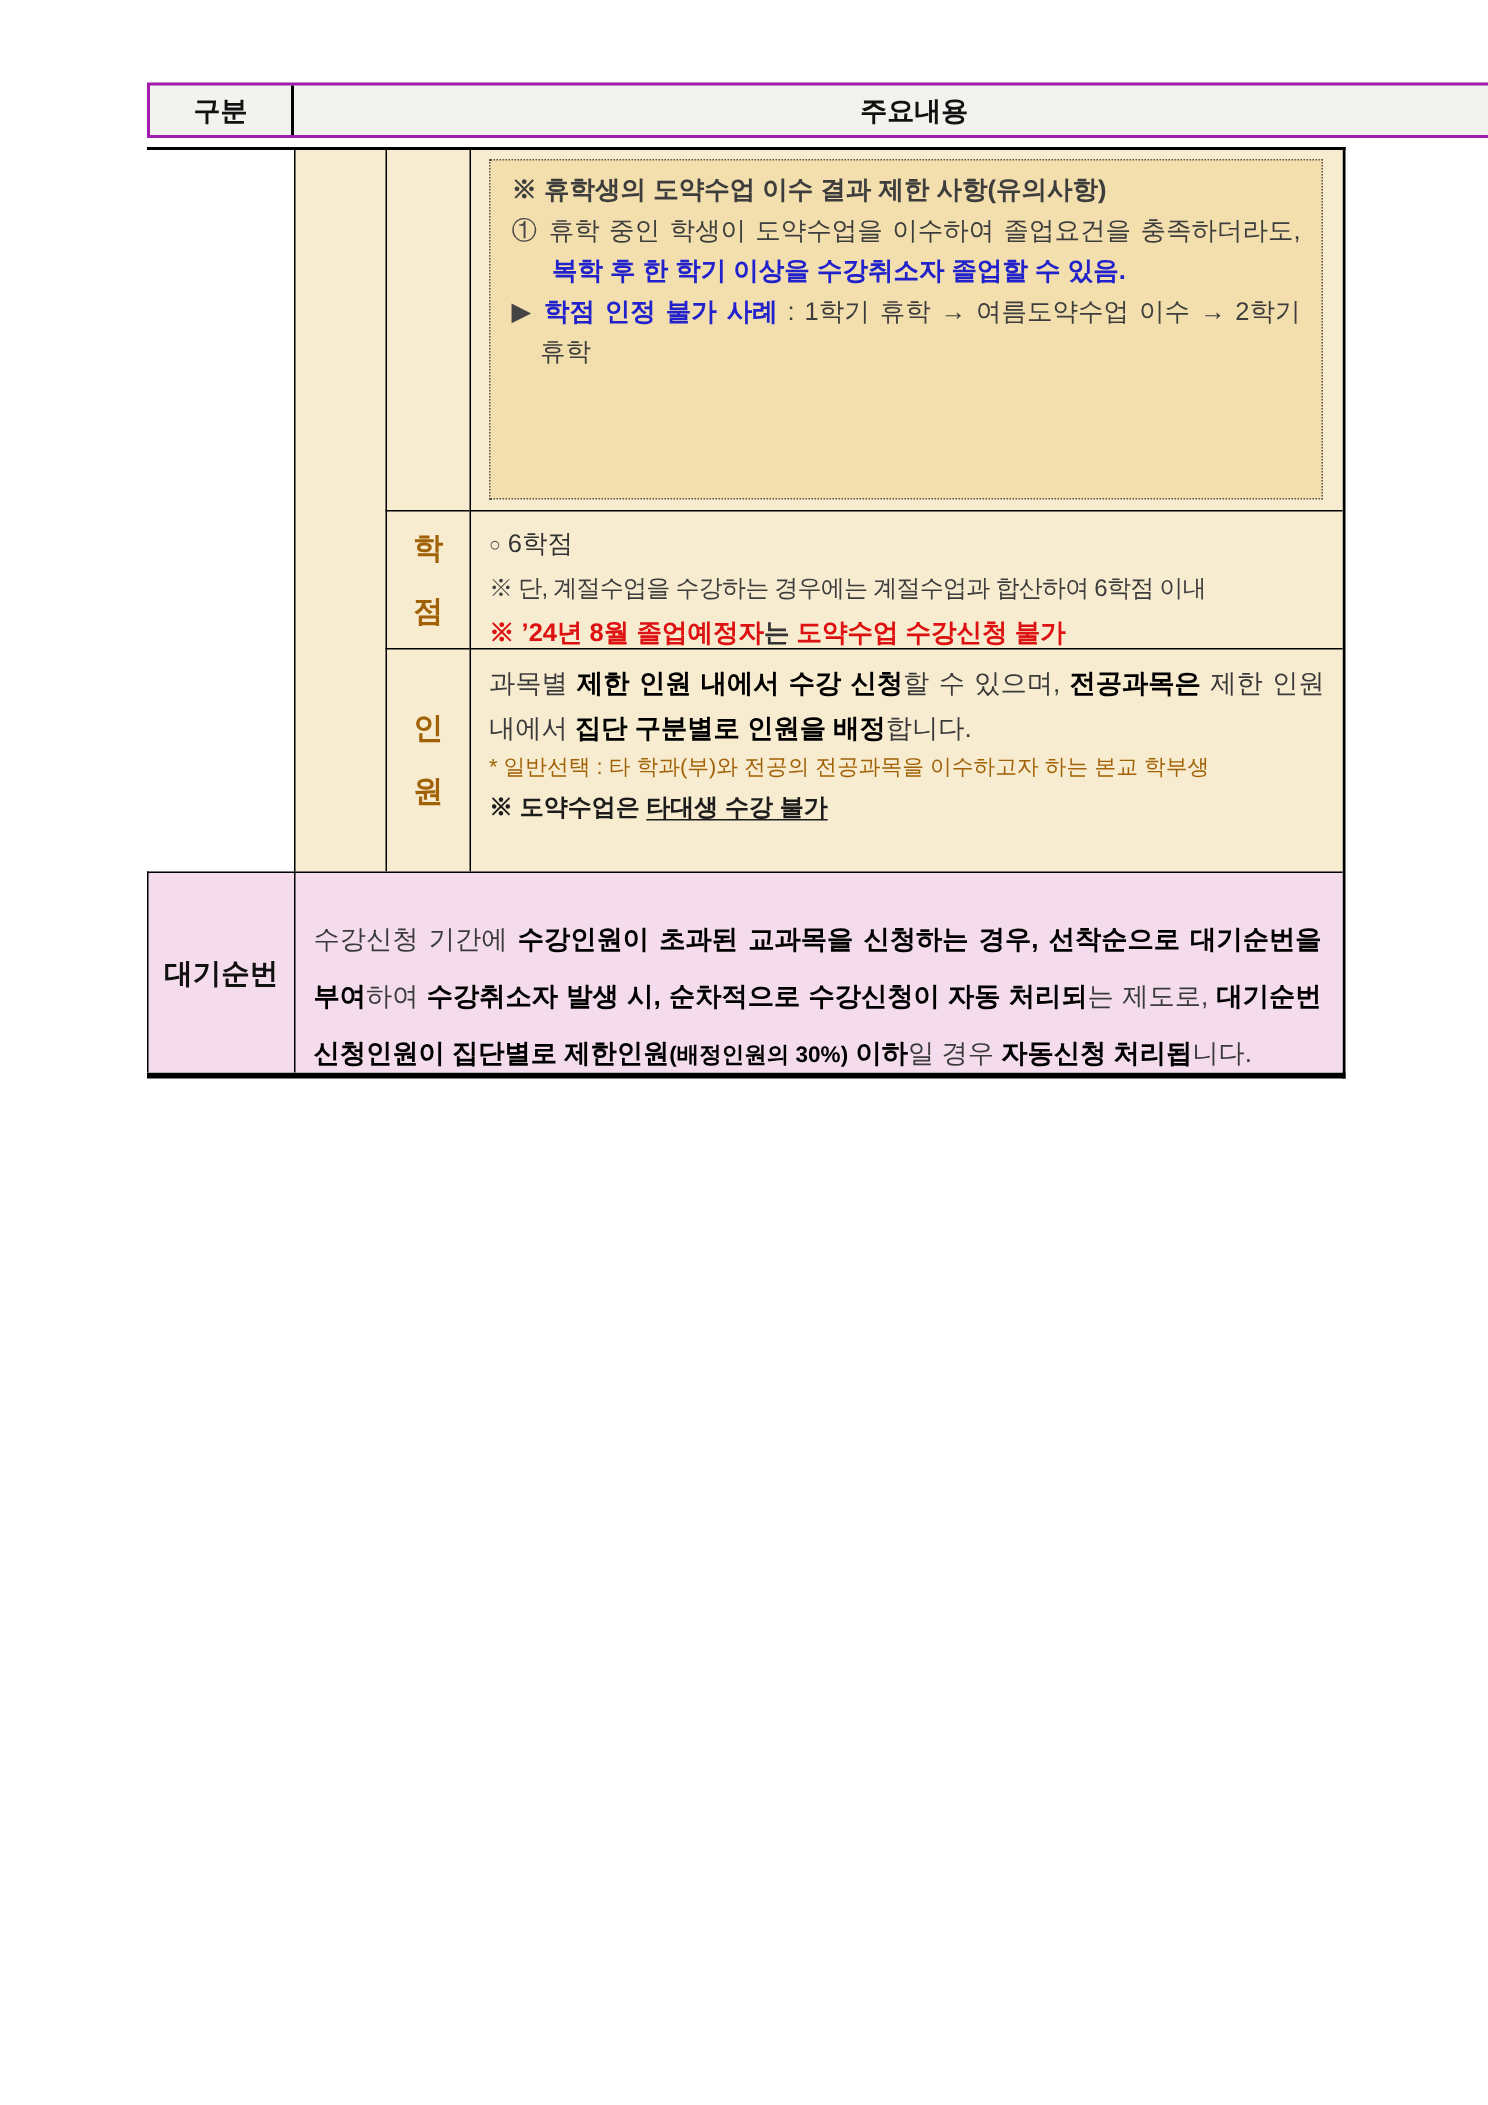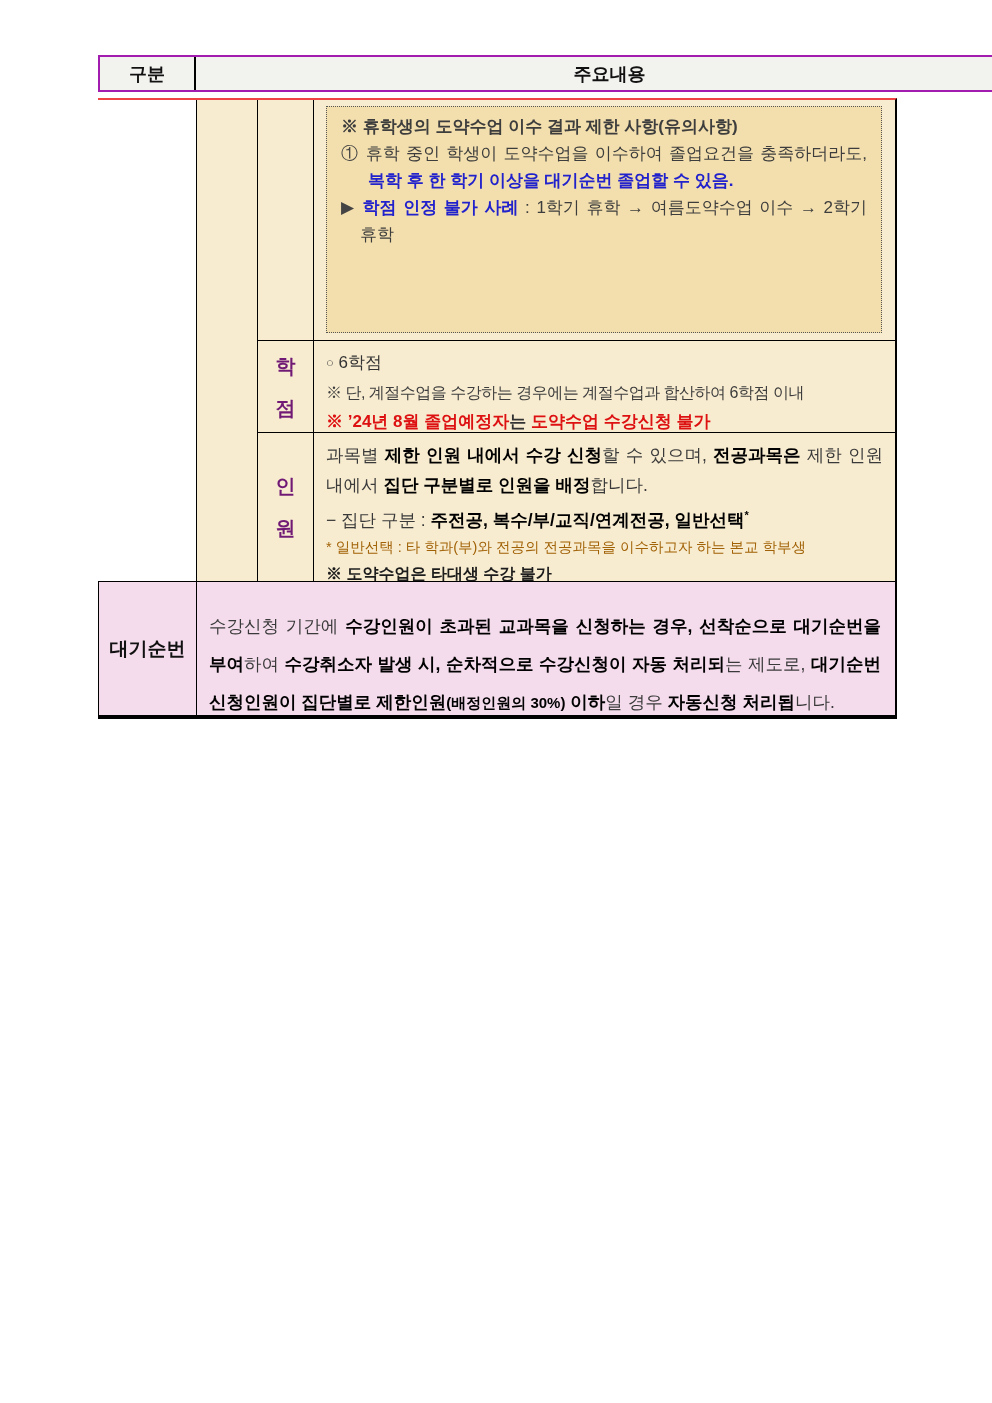--- a/index.html
+++ b/index.html
@@ -21,21 +21,21 @@
   }
   .header-cell.cat { width:96px; border-right:2px solid #000; }
   .header-cell.main { flex:1; }
 
   
   .body-table {
     position:absolute; left:98px; top:98px; width:799px;
     display:grid;
     grid-template-columns:98px 61px 56px 1fr;
     grid-template-rows:240px 92px 149px 134px;
-    border-top:2px solid #ef4444;
+    border-top:2px solid #000000;
     border-right:2px solid #000;
     border-bottom:4px solid #000;
   }
   .cream { background:#f8ecd0; }
   .pink  { background:#f4dcec; }
   .bl { border-left:1.5px solid #000; }
   .bt { border-top:1.5px solid #000; }
   .cell { overflow:hidden; }
 
   .c-left-empty   { grid-area:1/1/4/2; background:#fff; }
@@ -43,21 +43,21 @@
   .c-notice-label { grid-area:1/3/2/4; }
   .c-notice       { grid-area:1/4/2/5; padding:6px 13px 0 12px; }
   .c-credit-label { grid-area:2/3/3/4; }
   .c-credit       { grid-area:2/4/3/5; padding:7px 12px 0 12px; }
   .c-cap-label    { grid-area:3/3/4/4; }
   .c-cap          { grid-area:3/4/4/5; padding:7px 12px 0 12px; }
   .c-wait-label   { grid-area:4/1/5/2; }
   .c-wait         { grid-area:4/2/5/5; padding:25px 14px 0 12px; }
 
   .v-label { display:flex; align-items:center; justify-content:center;
-             font-weight:bold; font-size:20px; color:#701a75; }
+             font-weight:bold; font-size:20px; color:#a16207; }
   .v-label .stack { width:1.15em; word-break:break-all; text-align:center; line-height:42px; }
   .h-label { display:flex; align-items:center; justify-content:center;
              font-weight:bold; font-size:19px; color:#111; }
 
   
   .notice-box {
     width:100%; height:227px; background:#f3dfad;
     border:1.5px dotted #555; padding:6px 14px 0 14px; overflow:hidden;
   }
   .notice-box p { font-size:17px; line-height:27px; color:#3d3d3d;
@@ -109,40 +109,39 @@
 
   <div class="body-table">
 
     <div class="cell c-left-empty"></div>
     <div class="cell c-spacer cream bl"></div>
 
     <div class="cell c-notice-label cream bl"></div>
     <div class="cell c-notice cream bl">
       <div class="notice-box">
         <p class="n-title">※ 휴학생의 도약수업 이수 결과 제한 사항(유의사항)</p>
-        <p class="hang-num"><span class="marker">①</span><span> 휴학 중인 학생이 도약수업을 이수하여 졸업요건을 충족하더라도, </span><span class="blue">복학 후 한 학기 이상을 대기순번 졸업할 수 있음.</span></p>
+        <p class="hang-num"><span class="marker">①</span><span> 휴학 중인 학생이 도약수업을 이수하여 졸업요건을 충족하더라도, </span><span class="blue">복학 후 한 학기 이상을 수강취소자 졸업할 수 있음.</span></p>
         <p class="hang-case"><span class="marker">▶</span><span class="blue"> 학점 인정 불가 사례</span><span> : 1학기 휴학 → 여름도약수업 이수 → 2학기 휴학</span></p>
       </div>
     </div>
 
     <div class="cell c-credit-label cream bl bt v-label">
       <div class="stack">학점</div>
     </div>
     <div class="cell c-credit cream bl bt">
       <p class="credit-l1"><span class="dot">○</span><span> 6학점</span></p>
       <p class="credit-l2">※ 단, 계절수업을 수강하는 경우에는 계절수업과 합산하여 6학점 이내</p>
       <p class="credit-l3"><span>※ ’24년 8월 졸업예정자</span><span class="dk">는</span><span> 도약수업 수강신청 불가</span></p>
     </div>
 
     <div class="cell c-cap-label cream bl bt v-label">
       <div class="stack">인원</div>
     </div>
     <div class="cell c-cap cream bl bt">
       <p class="cap-p1"><span>과목별 </span><b>제한 인원 내에서 수강 신청</b><span>할 수 있으며, </span><b>전공과목은</b><span> 제한 인원 내에서 </span><b>집단 구분별로 인원을 배정</b><span>합니다.</span></p>
-      <p class="cap-p2"><span>− 집단 구분 : </span><b>주전공, 복수/부/교직/연계전공, 일반선택</b><sup><b>*</b></sup></p>
       <p class="cap-p3">* 일반선택 : 타 학과(부)와 전공의 전공과목을 이수하고자 하는 본교 학부생</p>
       <p class="cap-p4"><span>※ 도약수업은 </span><u>타대생 수강 불가</u></p>
     </div>
 
     <div class="cell c-wait-label pink bl bt h-label">
       <span>대기순번</span>
     </div>
     <div class="cell c-wait pink bl bt">
       <p class="wait-p"><span>수강신청 기간에 </span><b>수강인원이 초과된 교과목을 신청하는 경우, 선착순으로 대기순번을 부여</b><span>하여 </span><b>수강취소자 발생 시, 순차적으로 수강신청이 자동 처리되</b><span>는 제도로, </span><b>대기순번 신청인원이 집단별로 제한인원</b><b class="small-paren">(배정인원의 30%)</b><b> 이하</b><span>일 경우 </span><b>자동신청 처리됩</b><span>니다.</span></p>
     </div>

